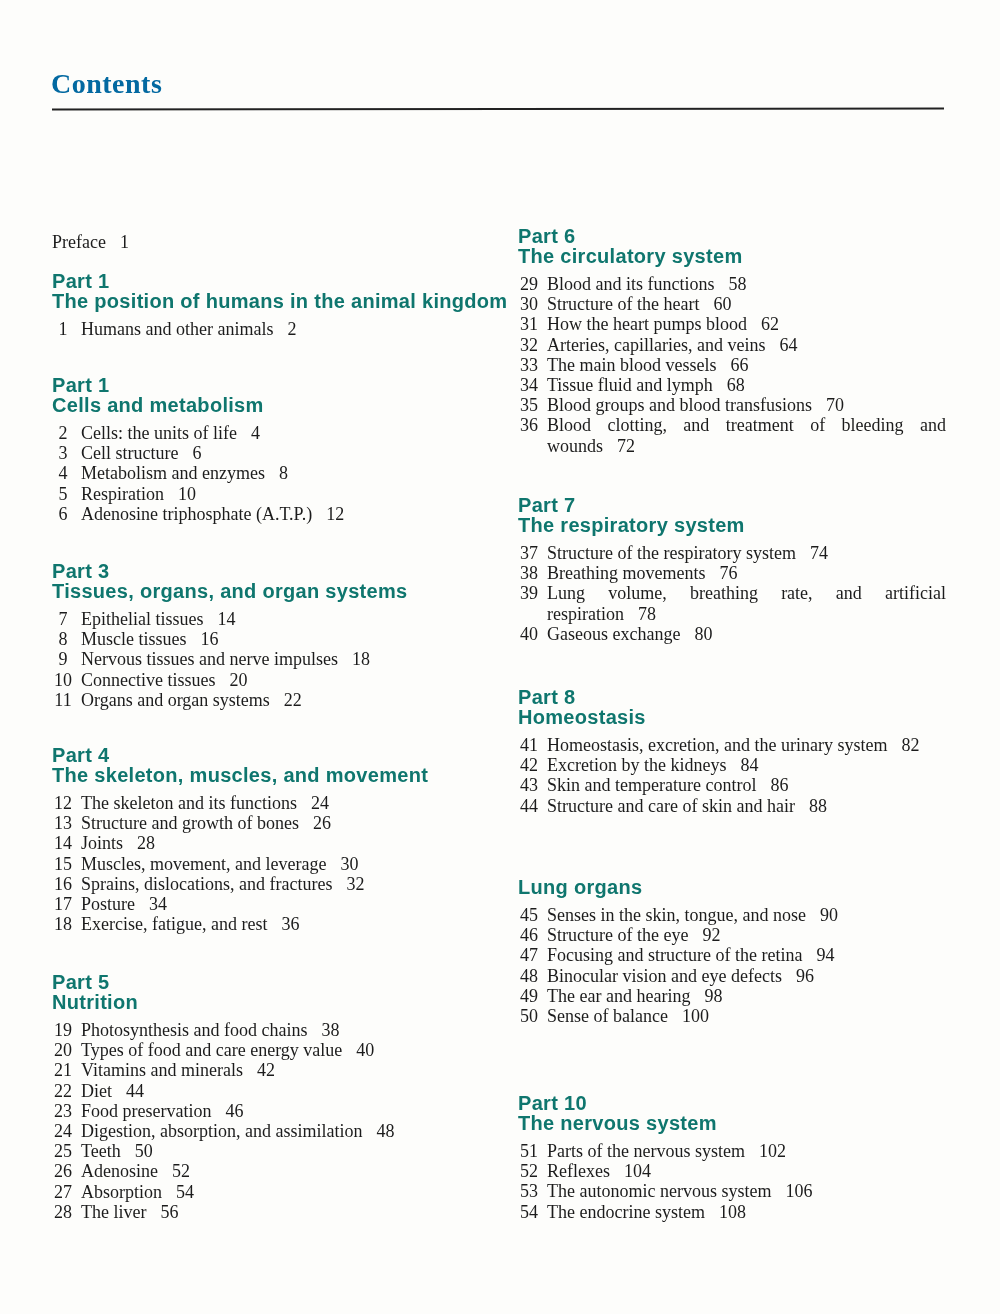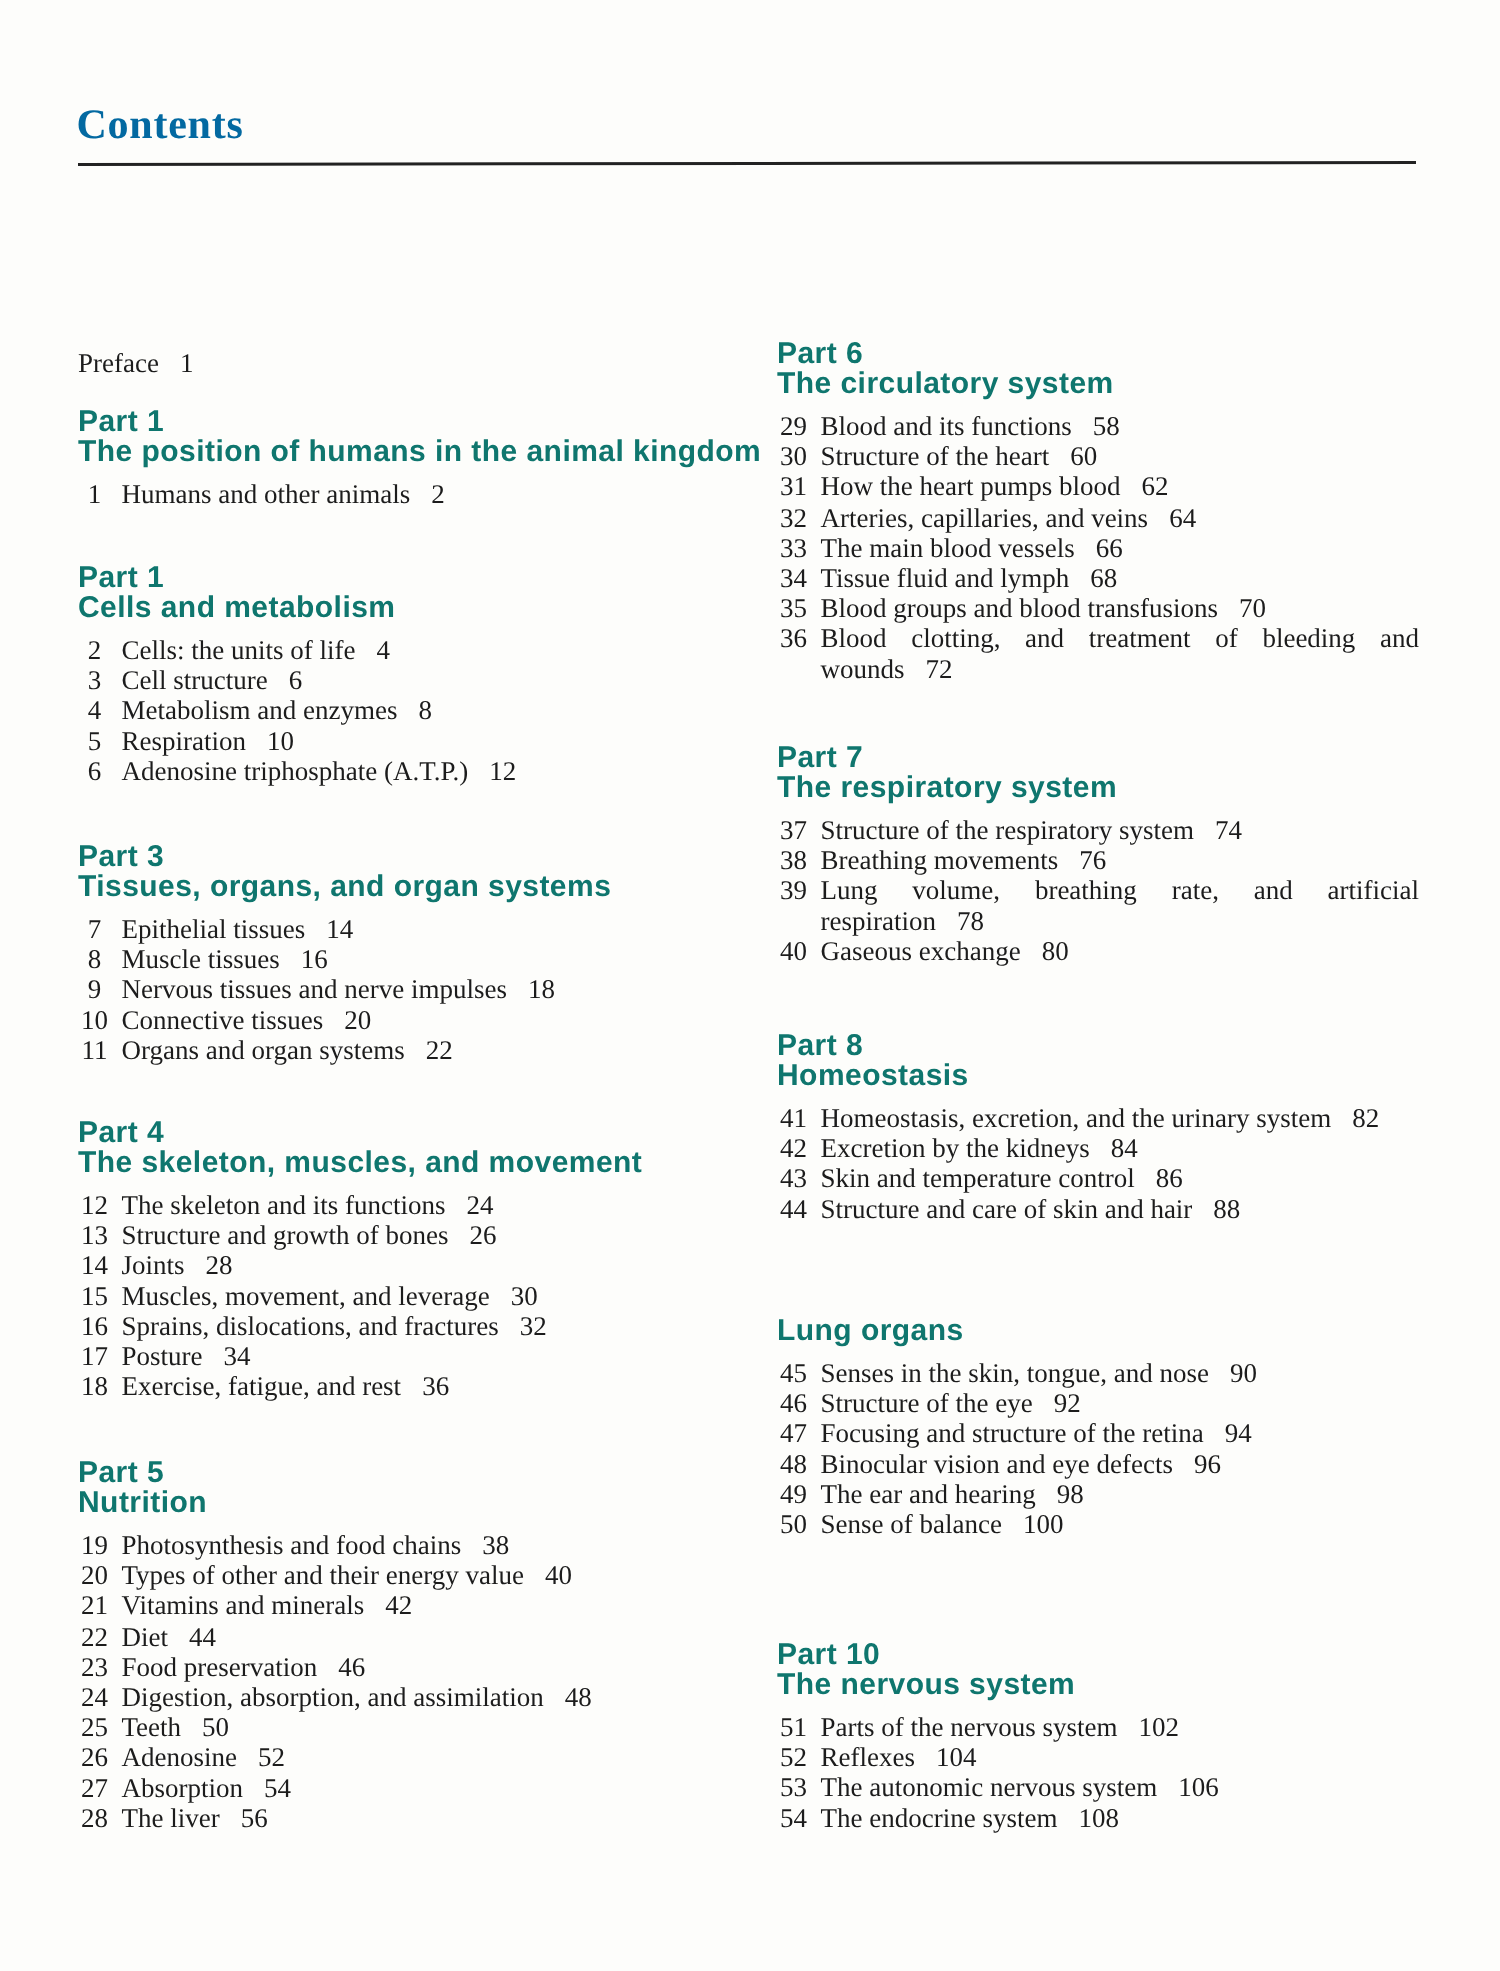--- a/index.html
+++ b/index.html
@@ -163,21 +163,21 @@
   <div class="block part" style="top:972px">
       <div class="part-num">Part 5</div>
       <div class="part-title">Nutrition</div>
       <div class="entries">
         <div class="entry">
           <span class="num">19</span>
           <span class="body"><span>Photosynthesis and food chains</span><span class="page">38</span></span>
         </div>
         <div class="entry">
           <span class="num">20</span>
-          <span class="body"><span>Types of other and their energy value</span><span class="page">40</span></span>
+          <span class="body"><span>Types of food and care energy value</span><span class="page">40</span></span>
         </div>
         <div class="entry">
           <span class="num">21</span>
           <span class="body"><span>Vitamins and minerals</span><span class="page">42</span></span>
         </div>
         <div class="entry">
           <span class="num">22</span>
           <span class="body"><span>Diet</span><span class="page">44</span></span>
         </div>
         <div class="entry">

